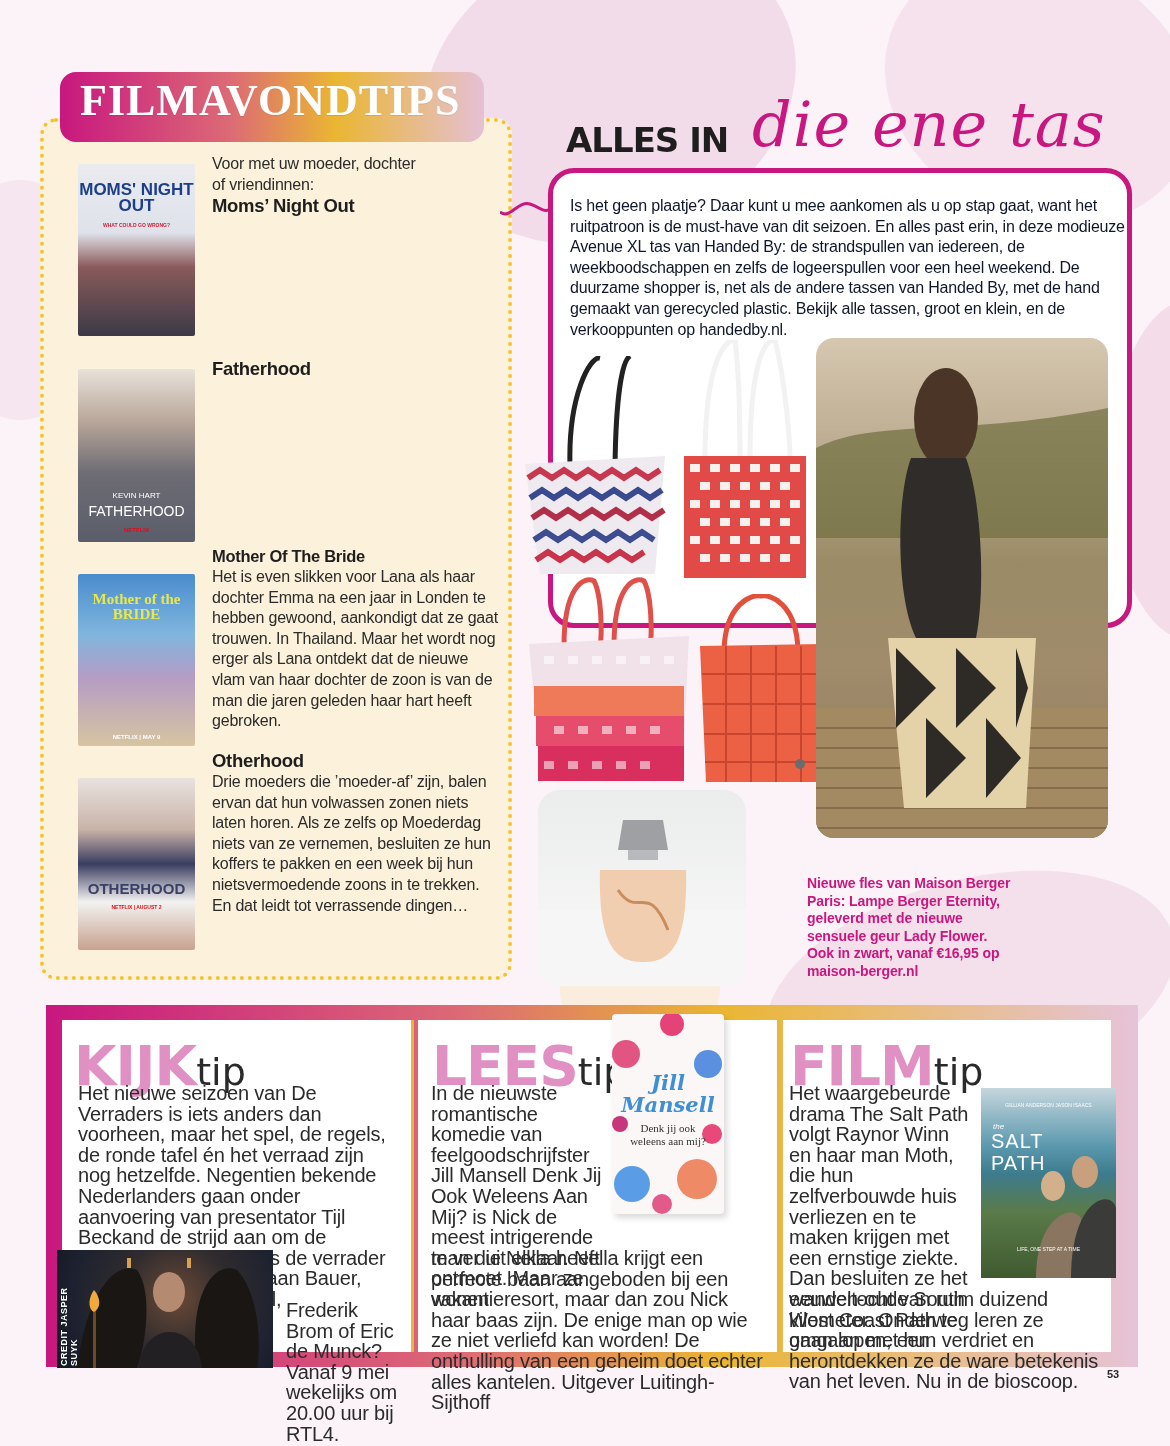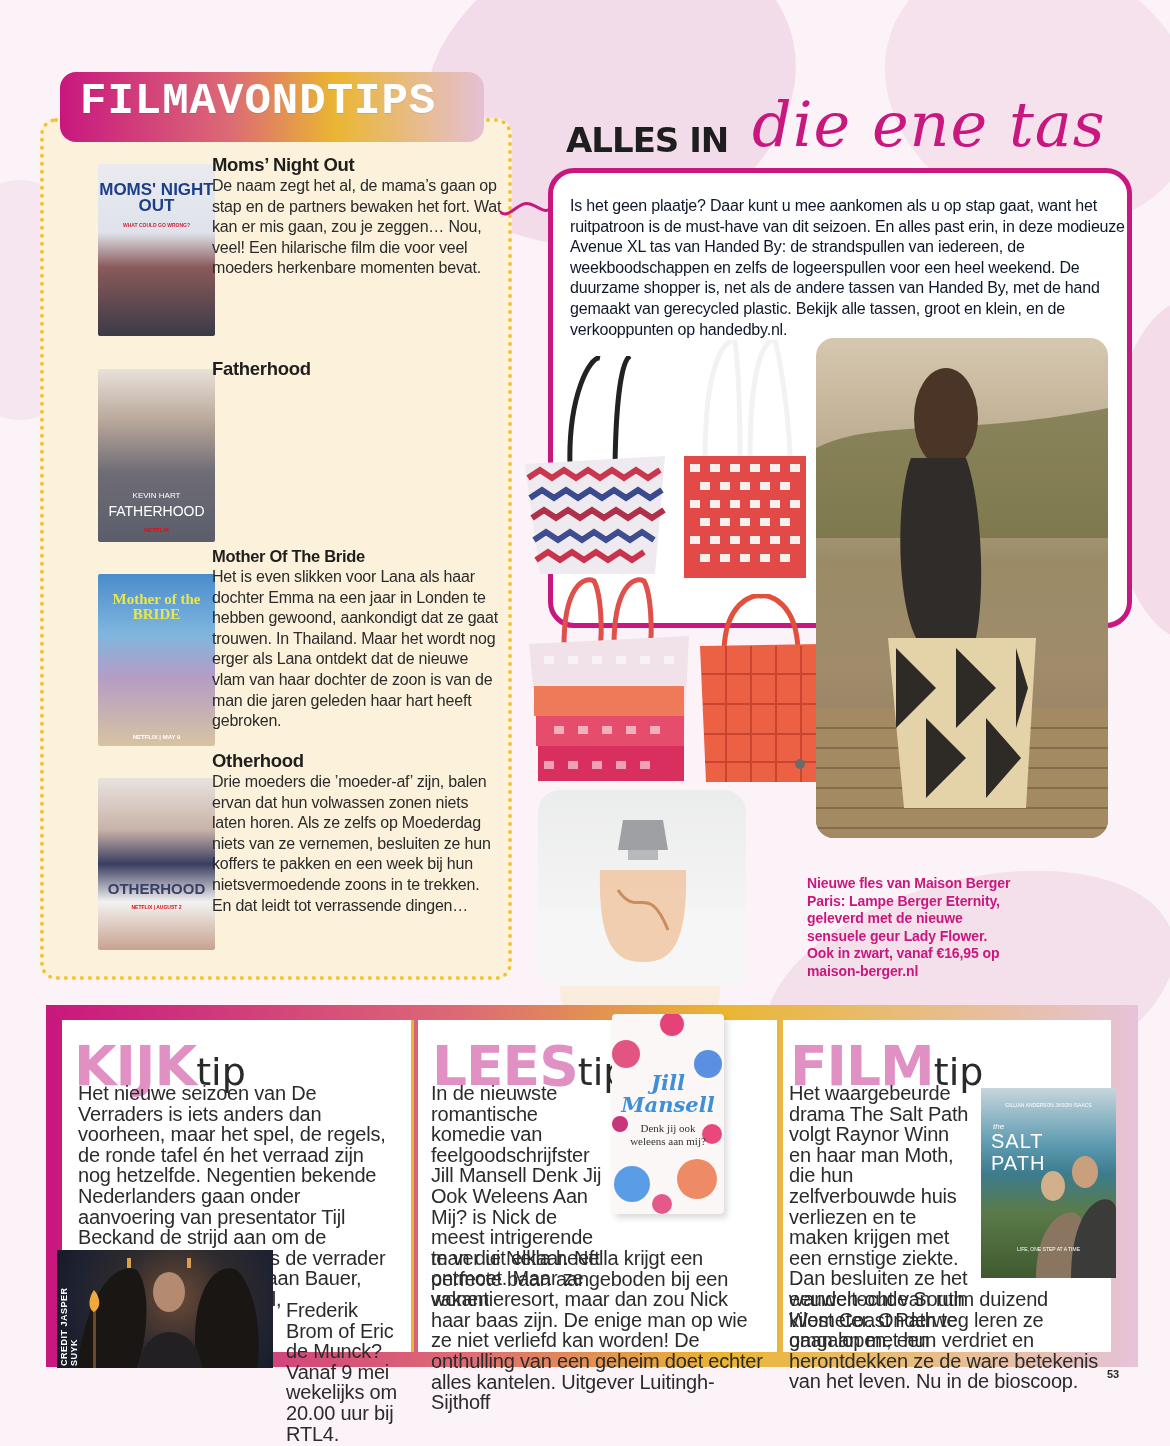--- a/index.html
+++ b/index.html
@@ -20,25 +20,25 @@
 
   
   .film-box {
     position: absolute; left: 40px; top: 118px; width: 472px; height: 862px;
     background: #fcf1da; border: 4px dotted #f1c42f; border-radius: 16px;
   }
   .film-title {
     position: absolute; left: 60px; top: 72px; width: 424px; height: 70px;
     border-radius: 16px;
     background: linear-gradient(90deg, #c8177f 0%, #dc6a75 40%, #eab632 65%, #e5c0d4 100%);
-    color: #fff; font-family: Liberation Mono, monospace; font-weight: bold;
+    color: #fff; font-family: Liberation Serif, serif; font-weight: bold;
     font-size: 44px; letter-spacing: 1px; line-height: 58px; padding-left: 20px;
     text-shadow: 0 1px 0 rgba(0,0,0,.08);
   }
-  .poster { position: absolute; left: 78px; width: 117px; border-radius: 2px; overflow: hidden; margin-left: 20px; }
+  .poster { position: absolute; left: 78px; width: 117px; border-radius: 2px; overflow: hidden; }
   .poster .ptitle {
     position: absolute; left: 0; right: 0; text-align: center; font-weight: bold;
     font-family: "Liberation Sans", sans-serif;
   }
   .p1 { top: 164px; height: 172px; background: linear-gradient(180deg, #e9ebf0 0%, #dfe2ea 40%, #8a5a5a 60%, #3b3a46 100%); }
   .p2 { top: 369px; height: 173px; background: linear-gradient(180deg, #e8e2da 0%, #b9a79a 30%, #6e6c75 60%, #5a5e6a 100%); }
   .p3 { top: 574px; height: 172px; background: linear-gradient(180deg, #4a8ccc 0%, #7fb6de 35%, #b59cc5 60%, #d7c4a1 100%); }
   .p4 { top: 778px; height: 172px; background: linear-gradient(180deg, #e8e2df 0%, #c9b3a8 30%, #3a3d60 50%, #f3f2f1 72%, #c7a28f 100%); }
 
   .ftext { position: absolute; left: 212px; width: 290px; font-family: "Liberation Sans", sans-serif; font-size: 16px; line-height: 20.6px; color: #2b2b2b; letter-spacing: -.2px; }
@@ -120,22 +120,22 @@
   <div class="poster p3">
     <div class="ptitle" style="top:18px;font-size:15px;line-height:15px;color:#e8e84a;font-family:'Liberation Serif',serif;">Mother of the BRIDE</div>
     <div class="ptitle" style="top:160px;font-size:6px;color:#fff;">NETFLIX | MAY 9</div>
   </div>
   <div class="poster p4">
     <div class="ptitle" style="top:102px;font-size:15px;color:#3a3f66;">OTHERHOOD</div>
     <div class="ptitle" style="top:126px;font-size:5px;color:#e50914;">NETFLIX | AUGUST 2</div>
   </div>
 
   <div class="ftext" style="top:154px;">
+    <p style="width:220px;">Voor met uw moeder, dochter of vriendinnen:</p>
     <h3>Moms’ Night Out</h3>
-    <p>De naam zegt het al, de mama’s gaan op stap en de partners bewaken het fort. Wat kan er mis gaan, zou je zeggen… Nou, veel! Een hilarische film die voor veel moeders herkenbare momenten bevat.</p>
   </div>
   <div class="ftext" style="top:358px;">
     <h3>Fatherhood</h3>
   </div>
   <div class="ftext" style="top:545px;">
     <h3 class="small">Mother Of The Bride</h3>
     <p>Het is even slikken voor Lana als haar dochter Emma na een jaar in Londen te hebben gewoond, aankondigt dat ze gaat trouwen. In Thailand. Maar het wordt nog erger als Lana ontdekt dat de nieuwe vlam van haar dochter de zoon is van de man die jaren geleden haar hart heeft gebroken.</p>
   </div>
   <div class="ftext" style="top:750px;">
     <h3>Otherhood</h3>

